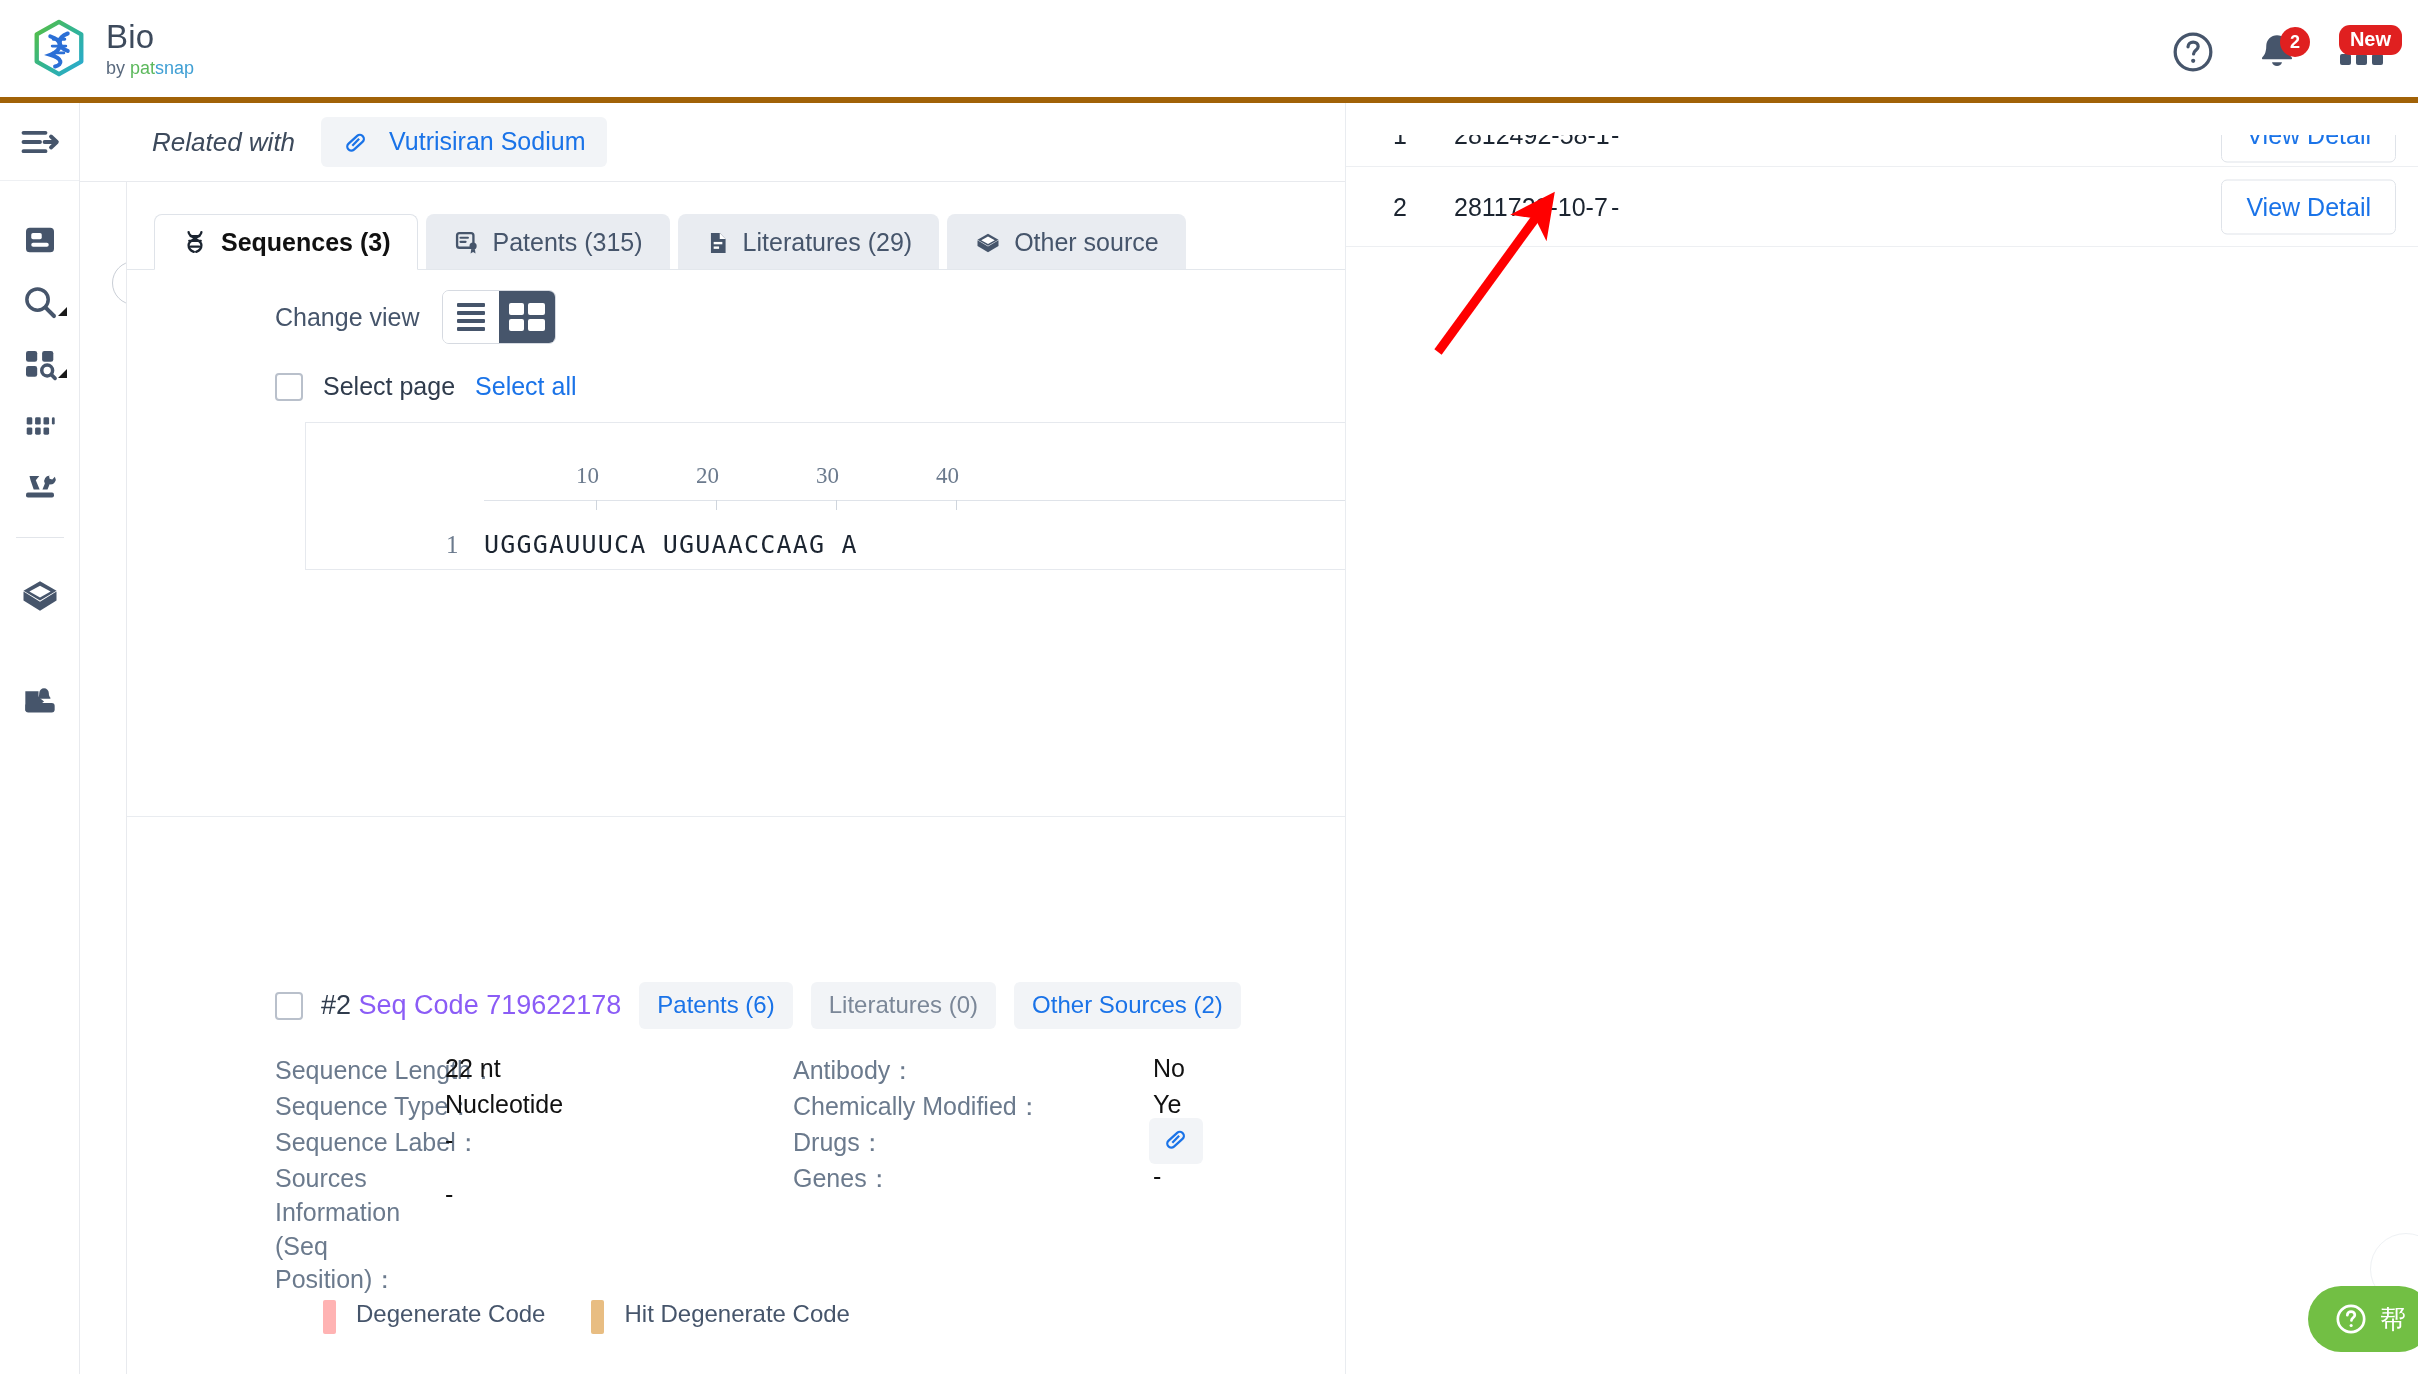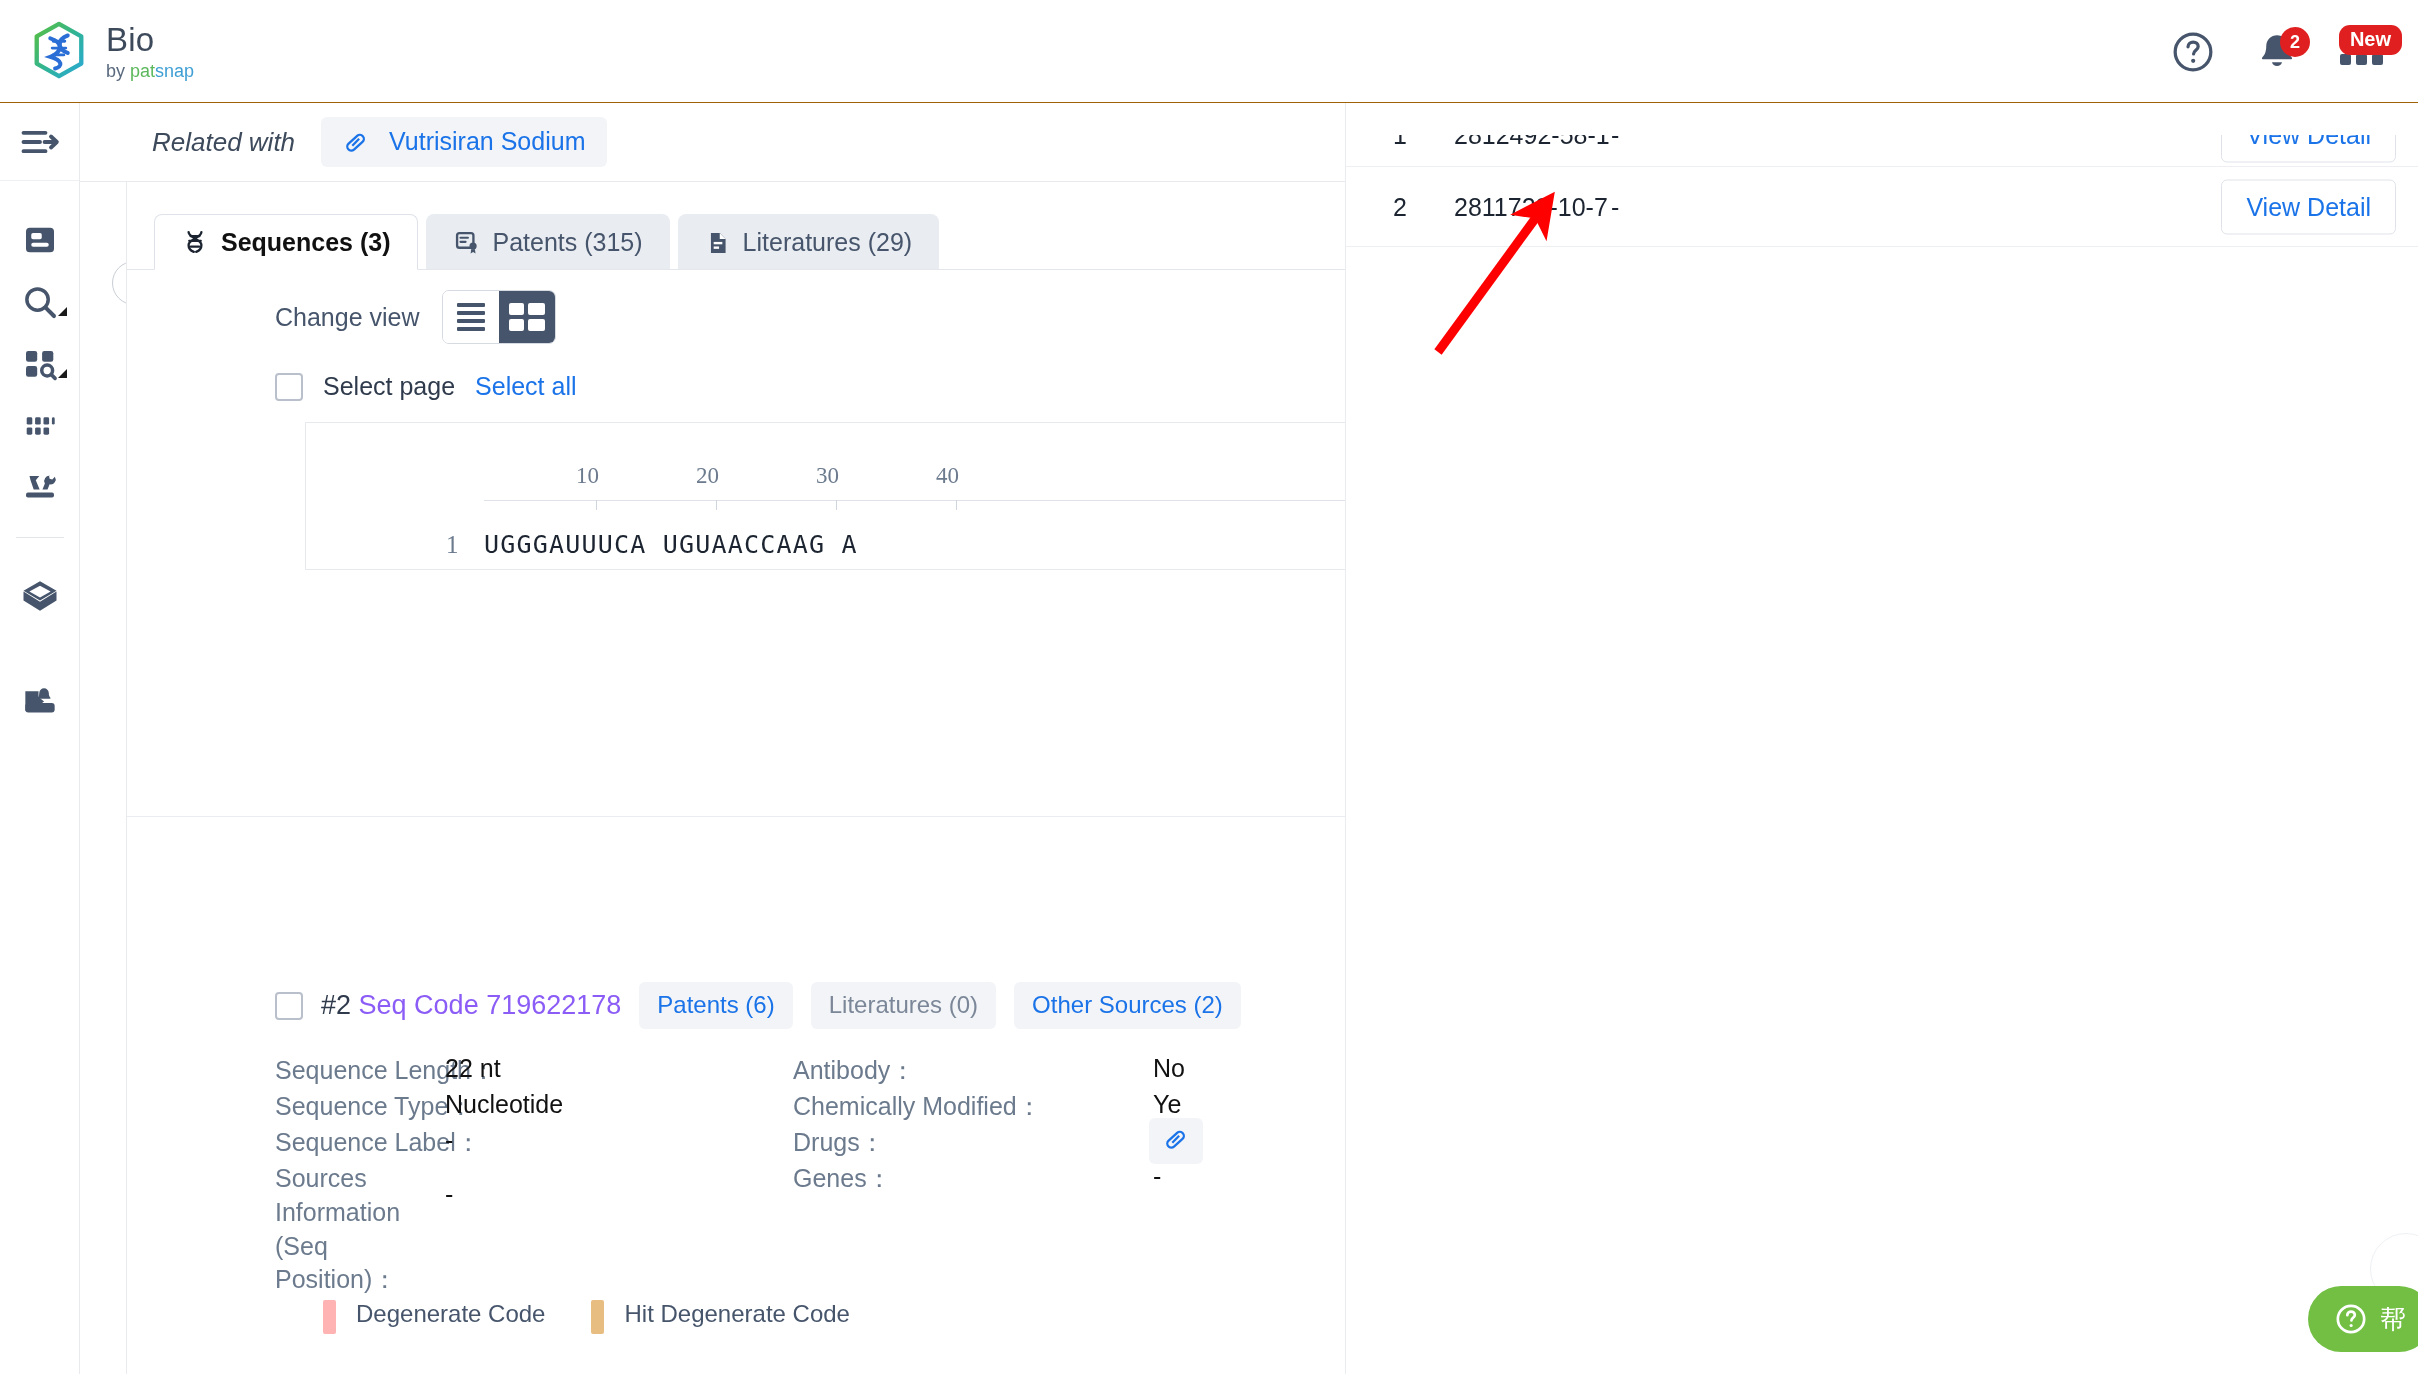--- a/index.html
+++ b/index.html
@@ -7,21 +7,21 @@
     width: 2418px; height: 1374px;
     background: #ffffff;
     font-family: "Liberation Sans", sans-serif;
     overflow: hidden;
   }
   #root { position: relative; width: 2418px; height: 1374px; background:#fff; }
 
   
   .topbar {
     position: absolute; top: 0; left: 0; width: 2418px; height: 103px;
-    background: #ffffff; border-bottom: 1px solid #a16207;
+    background: #ffffff; border-bottom: 6px solid #a16207;
     display: flex; align-items: center;
   }
   .brand { display: flex; align-items: center; margin-left: 28px; }
   .brand-logo { width: 62px; height: 62px; }
   .brand-text { margin-left: 16px; line-height: 1; }
   .brand-title { font-size: 33px; color: #3d4a5c; letter-spacing: .2px; }
   .brand-sub { font-size: 18px; margin-top: 6px; color:#5a6a7e;}
   .brand-sub .g { color:#5cb85c; }
   .brand-sub .b { color:#3f9fd4; }
 
@@ -343,20 +343,29 @@
         </div>
         <div class="tab">
           <svg width="26" height="28" viewBox="0 0 24 24">
             <path d="M5.5 2.8h8.2L19 8.2v13H5.5z" fill="#46556b"></path>
             <path d="M13.6 2.8 19 8.2h-5.4z" fill="#ffffff"></path>
             <rect x="8" y="11" width="8" height="2.2" fill="#fff"></rect>
             <rect x="8" y="15.2" width="5" height="2.2" fill="#fff"></rect>
           </svg>
           <span>Literatures (29)</span>
         </div>
+        <div class="tab">
+          <svg width="28" height="28" viewBox="0 0 24 24">
+            <path d="M12 4 21 9.2 12 14.4 3 9.2z" fill="#46556b"></path>
+            <path d="M3 9.6v4.9L12 20v-4.9z" fill="#46556b"></path>
+            <path d="M21 9.6v4.9L12 20v-4.9z" fill="#46556b"></path>
+            <path d="M12 6.4 17.8 9.6 12 12.8 6.2 9.6z" fill="#ffffff"></path>
+          </svg>
+          <span>Other source</span>
+        </div>
       </div>
       <div class="tabs-underline"></div>
 
       <div class="viewrow">
         <span class="lbl">Change view</span>
         <span class="viewtoggle">
           <span class="vt">
             <span class="bars">
                 <i></i>
                 <i></i>

